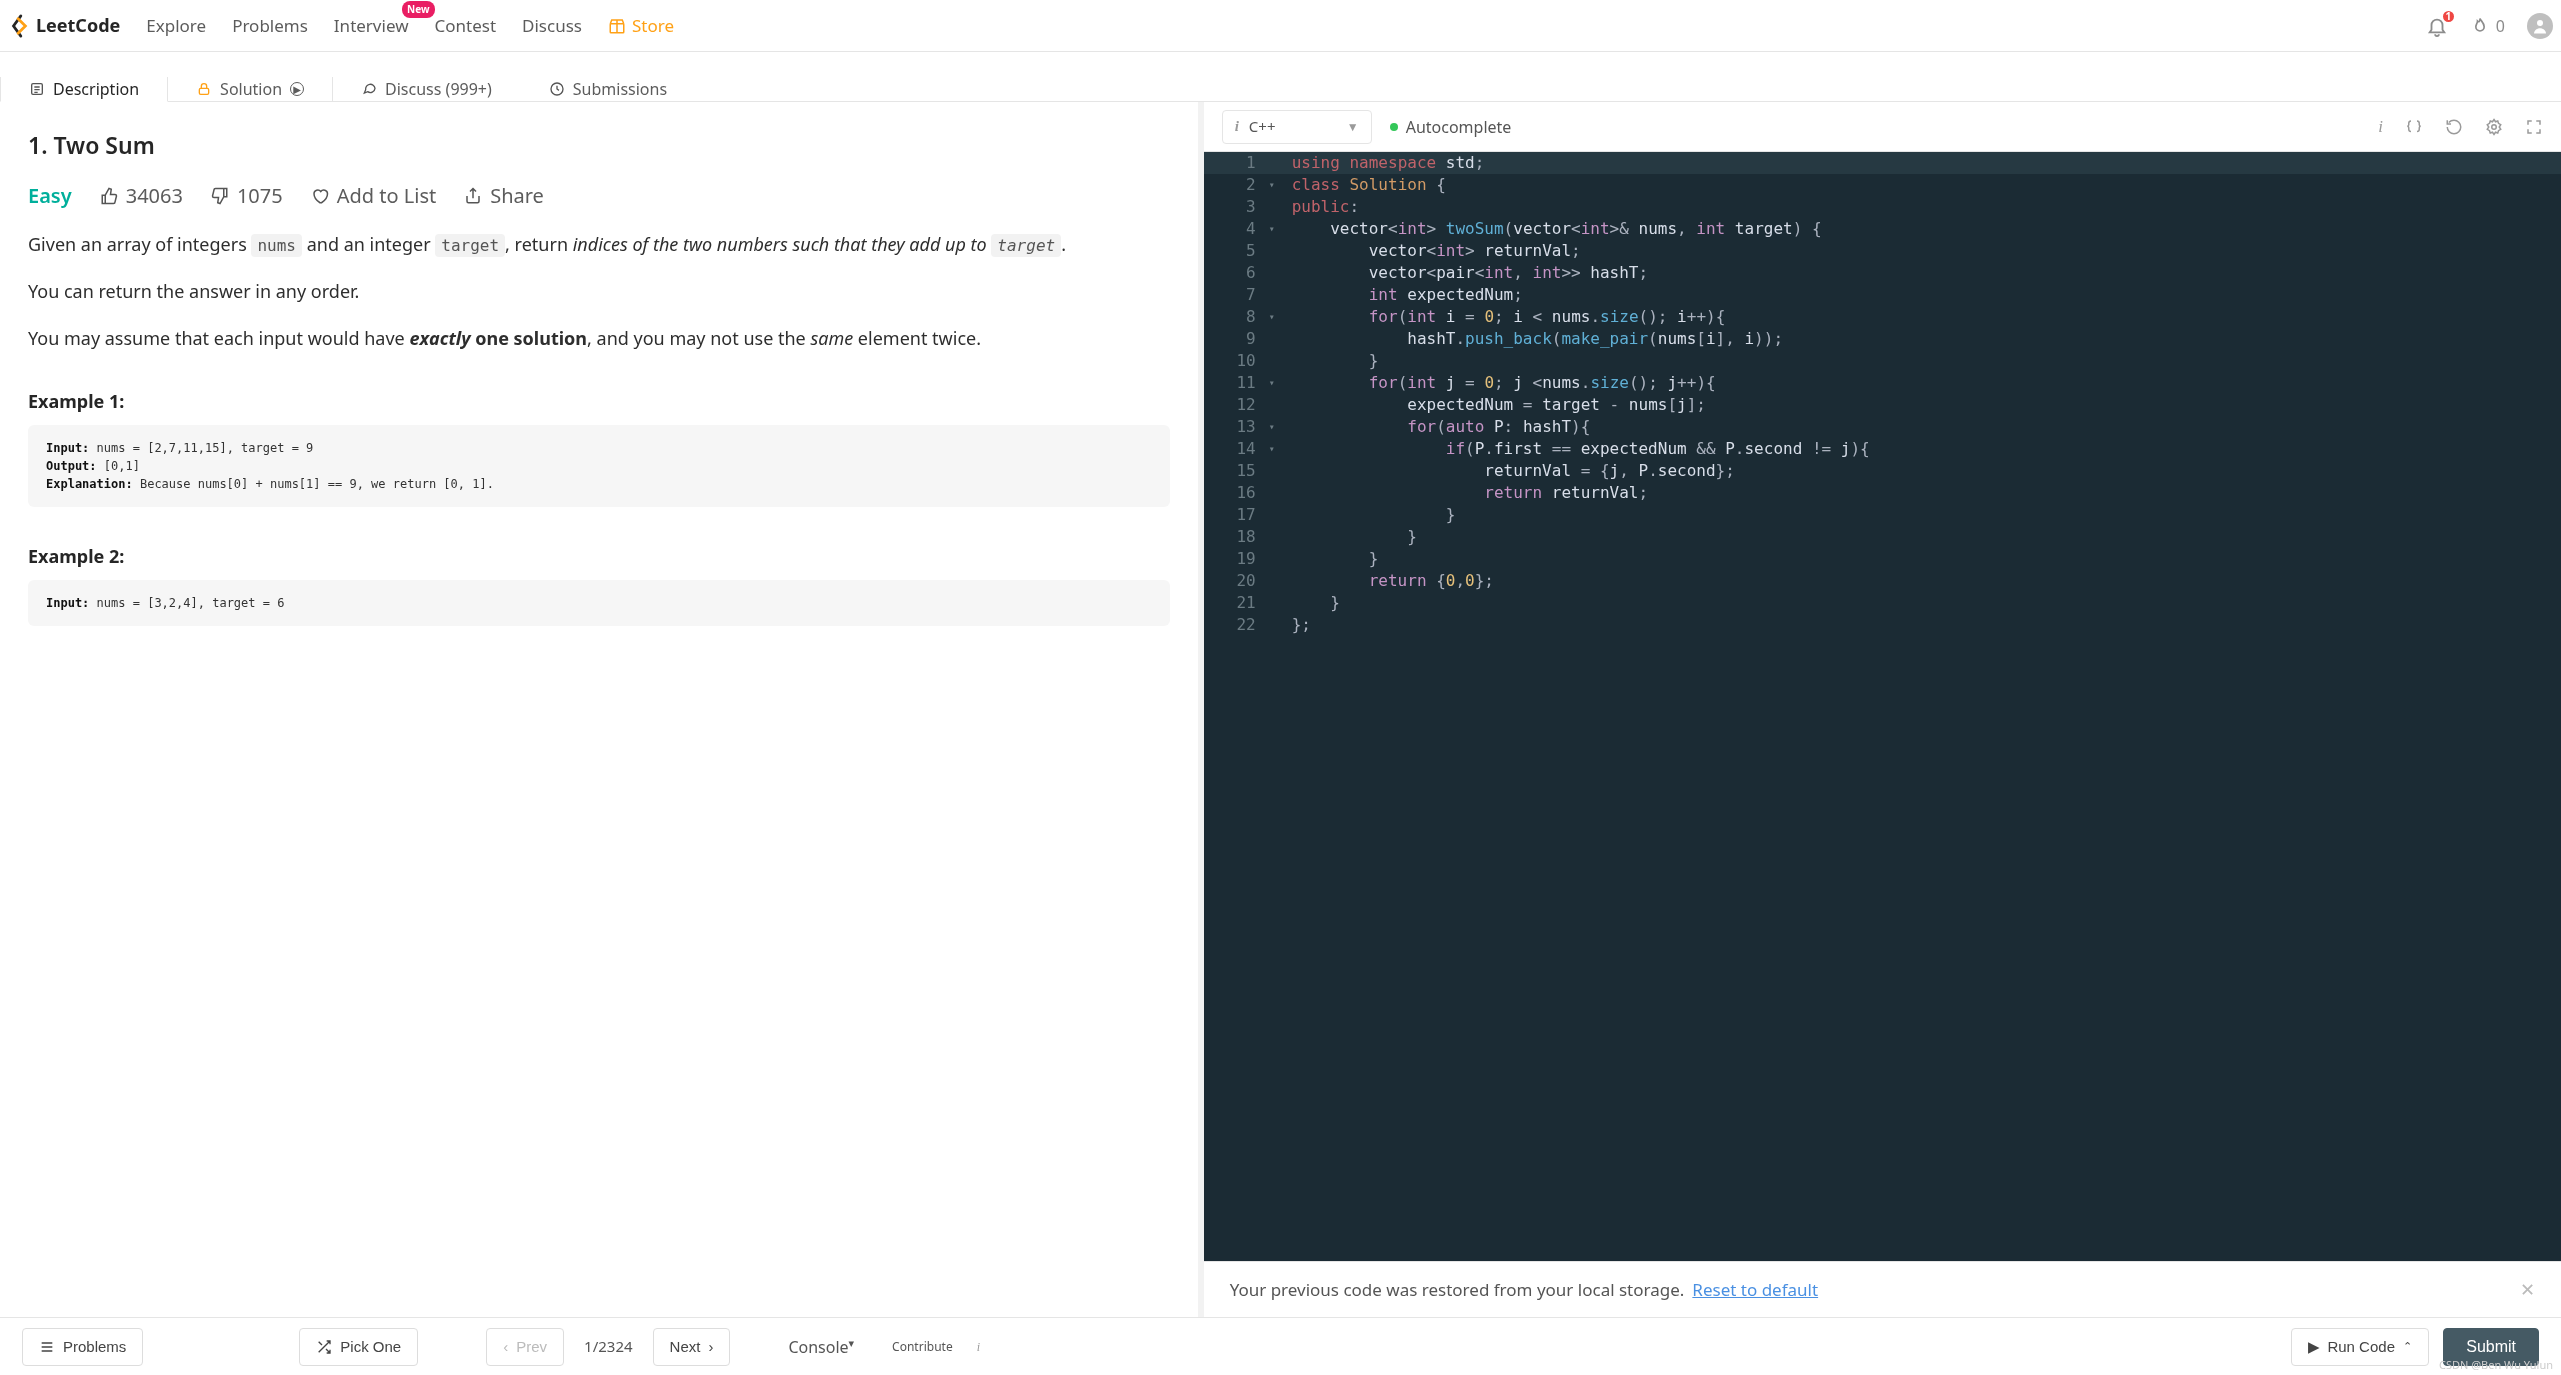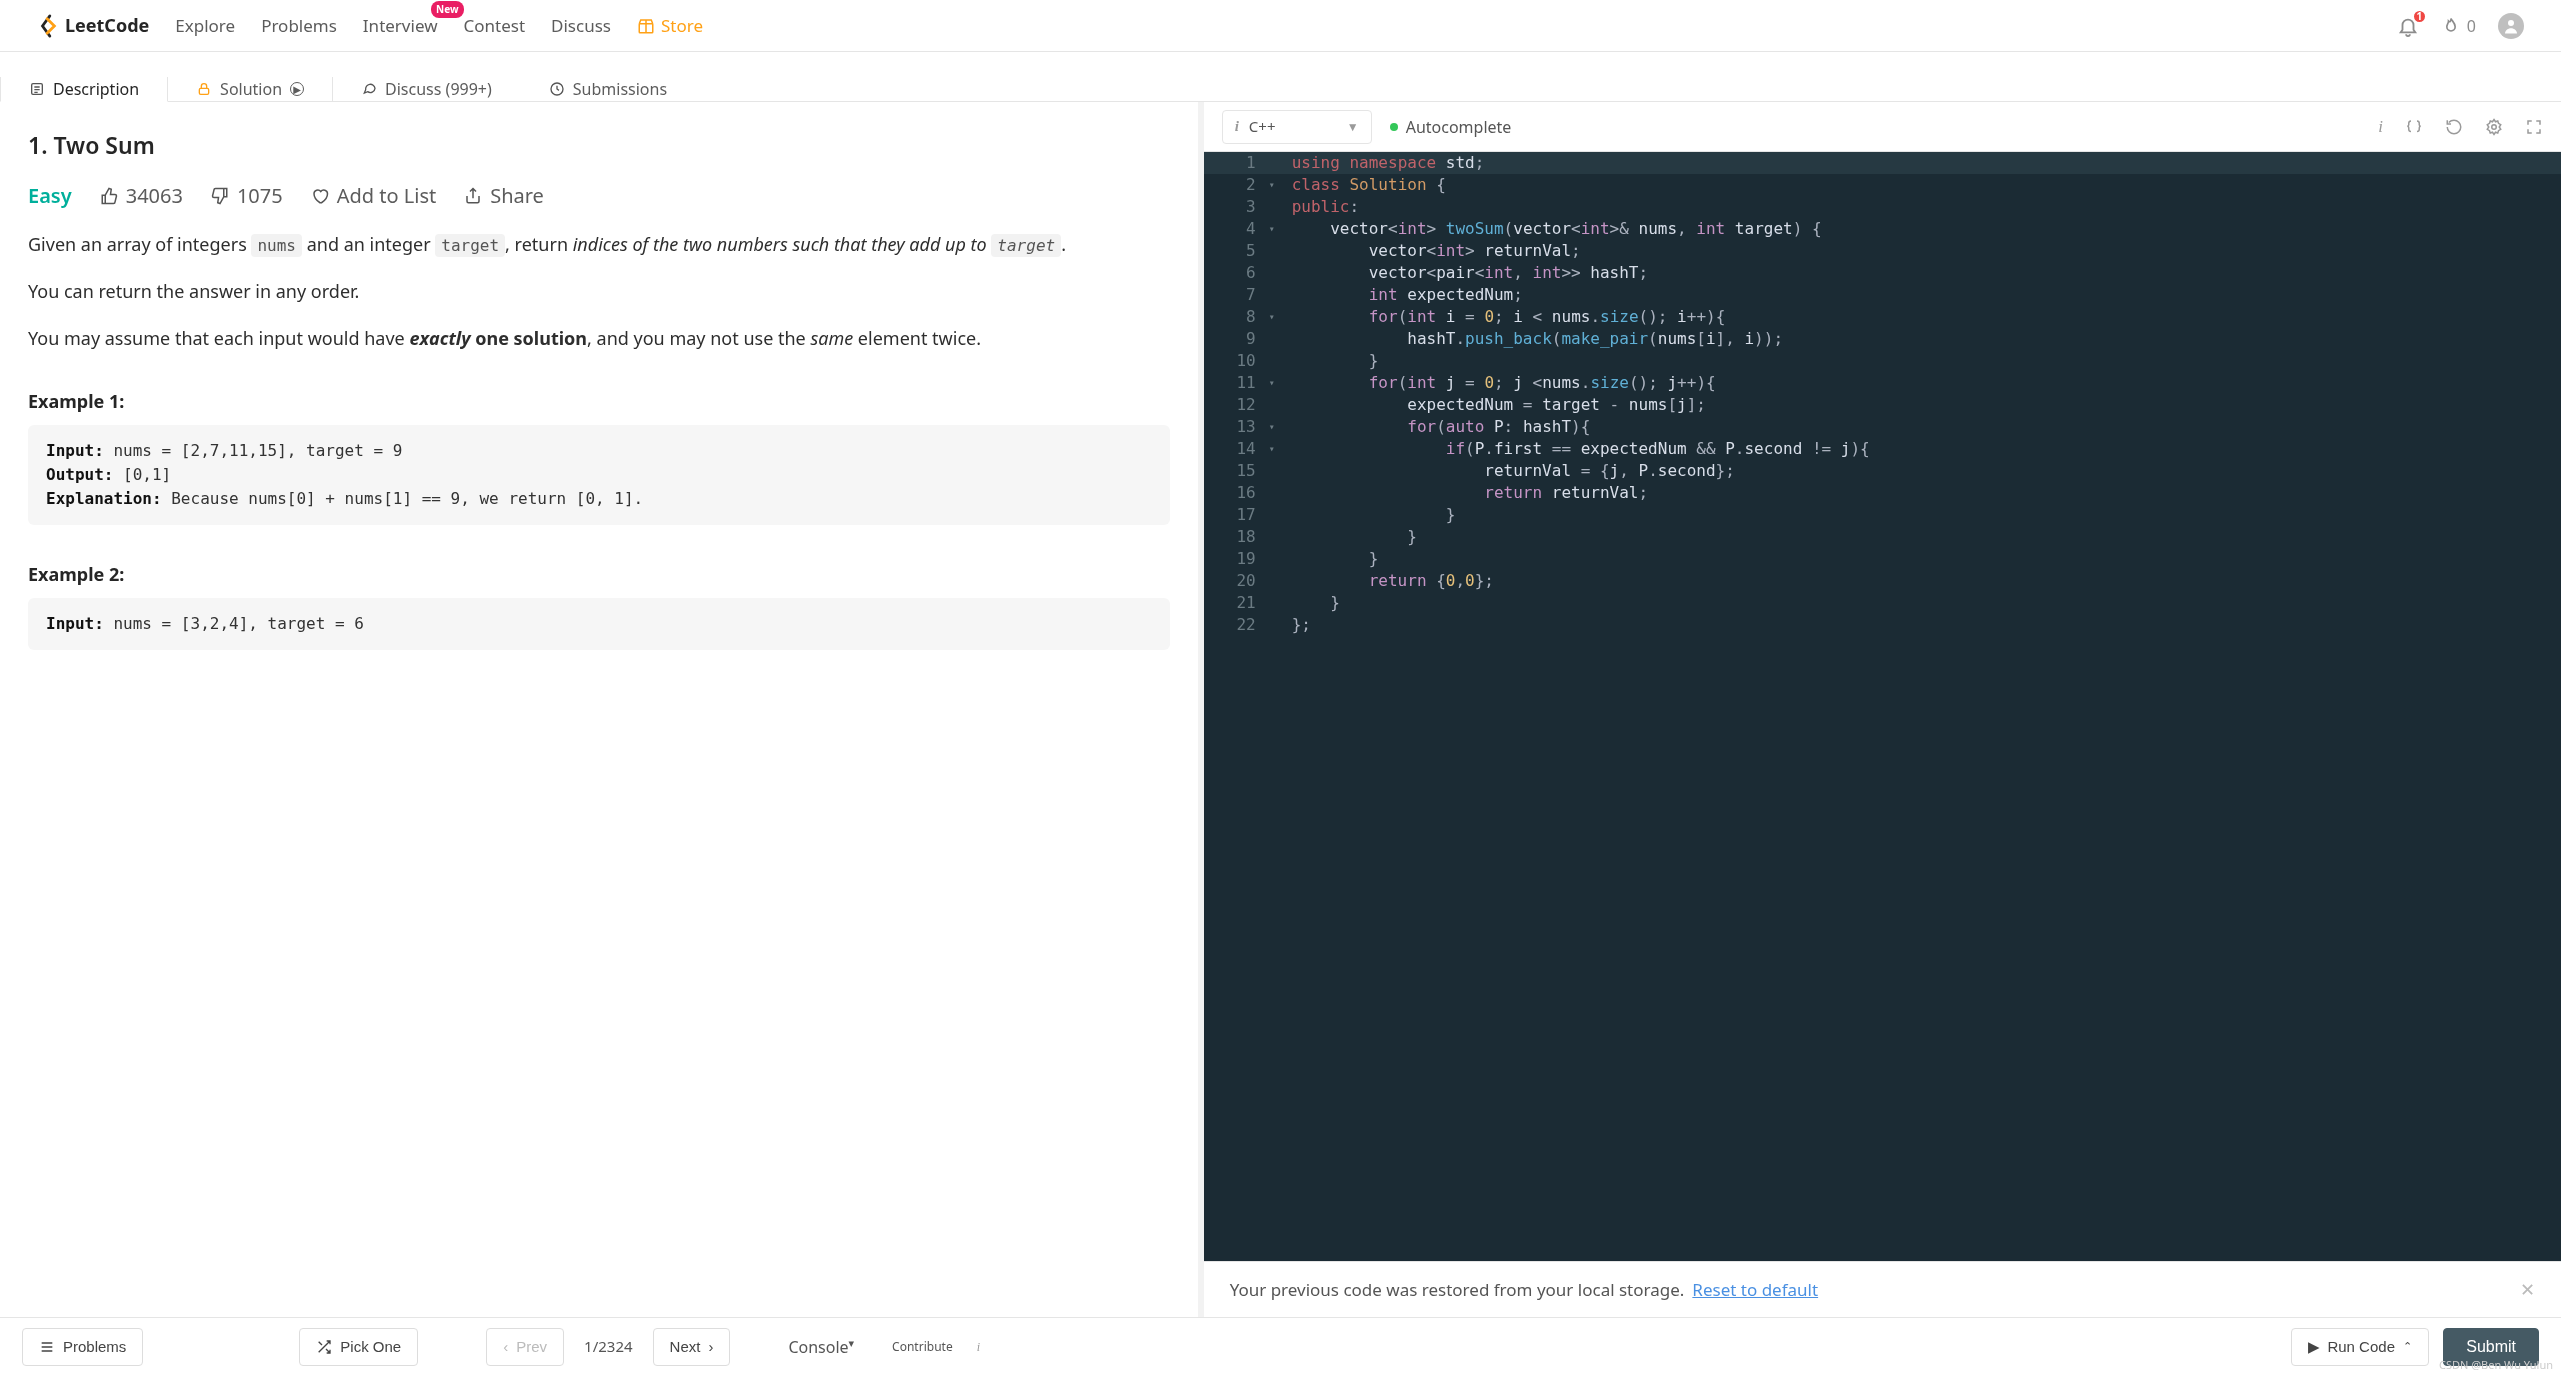--- a/index.html
+++ b/index.html
@@ -11,21 +11,21 @@
   --green:#2db55d;
   --teal:#00af9b;
   --red:#ef4743;
   --code-bg:#1b2b34;
   --code-gutter:#34444c;
   --mono:ui-monospace,Menlo,Consolas,monospace;
 }
 *{box-sizing:border-box}
 body{margin:0;font-family:system-ui,-apple-system,Segoe UI,Roboto,Arial,sans-serif;color:var(--text);font-size:17px;line-height:1.5;background:#fff}
 
-.hdr{display:flex;align-items:center;height:52px;border-bottom:1px solid var(--border);padding:0 37px;gap:26px}
+.hdr{display:flex;align-items:center;height:52px;border-bottom:1px solid var(--border);padding:0 8px;gap:26px}
 .logo{display:flex;align-items:center;gap:6px;font-weight:700;font-size:18px;color:#262626;text-decoration:none}
 .logo-mark{width:22px;height:26px}
 .nav{display:flex;gap:26px;align-items:center}
 .nav a{color:var(--text-light);text-decoration:none;position:relative}
 .nav a.store{color:var(--orange);display:inline-flex;align-items:center;gap:6px}
 .badge-new{position:absolute;top:-12px;right:-26px;background:#e91e63;color:#fff;font-size:10px;font-weight:700;padding:1px 5px;border-radius:8px}
 .spacer{flex:1}
 .hdr-icons{display:flex;align-items:center;gap:22px;color:#8c8c8c}
 .hdr-icons .ico{width:22px;height:22px;position:relative}
 .notif-badge{position:absolute;top:-6px;right:-8px;background:var(--red);border:2px solid #fff;color:#fff;font-size:10px;font-weight:700;border-radius:10px;min-width:15px;height:15px;display:flex;align-items:center;justify-content:center;padding:0 2px}
@@ -46,21 +46,21 @@
 .desc{padding:16px 28px 40px}
 .title{font-size:23px;font-weight:600;margin:10px 0 18px}
 .meta-row{display:flex;align-items:center;gap:28px;color:var(--text-light);font-size:20px}
 .meta-row .easy{color:var(--teal);font-weight:600}
 .meta-row .itm{display:inline-flex;align-items:center;gap:8px}
 .desc p{margin:20px 0;color:#2e2e2e;font-size:18px}
 .desc code{background:#f2f2f2;border-radius:4px;padding:2px 6px;font-family:var(--mono);font-size:16px;color:#555}
 .desc em{font-style:italic}
 .desc strong em,.desc em strong{font-weight:700}
 .ex-head{font-weight:700;font-size:18px;margin-top:36px}
-.ex-box{background:#f6f6f6;border-radius:6px;padding:14px 18px;font-family:var(--mono);font-size:16px;white-space:pre-wrap;margin-top:10px;color:#333}
+.ex-box{background:#f6f6f6;border-radius:6px;padding:14px 18px;font-family:var(--mono);font-size:12px;white-space:pre-wrap;margin-top:10px;color:#333}
 .ex-box b{color:#111;font-weight:700}
 
 .ed-bar{display:flex;align-items:center;height:50px;padding:0 18px;gap:18px;border-bottom:1px solid var(--border)}
 .lang-sel{border:1px solid var(--border);border-radius:4px;height:34px;display:flex;align-items:center;gap:10px;padding:0 12px;color:#555;font-size:15px;min-width:150px;cursor:pointer}
 .lang-sel .info-i{font-family:Georgia,serif;font-style:italic;color:#9a9a9a;font-weight:600}
 .lang-sel .chev{margin-left:auto;color:#9a9a9a;font-size:12px}
 .auto{display:flex;align-items:center;gap:8px;color:#555;font-size:16px}
 .dot{width:8px;height:8px;border-radius:50%;background:#34c759}
 .ed-right{margin-left:auto;display:flex;align-items:center;gap:22px;color:#9a9a9a}
 .ed-right .ico{width:18px;height:18px}

